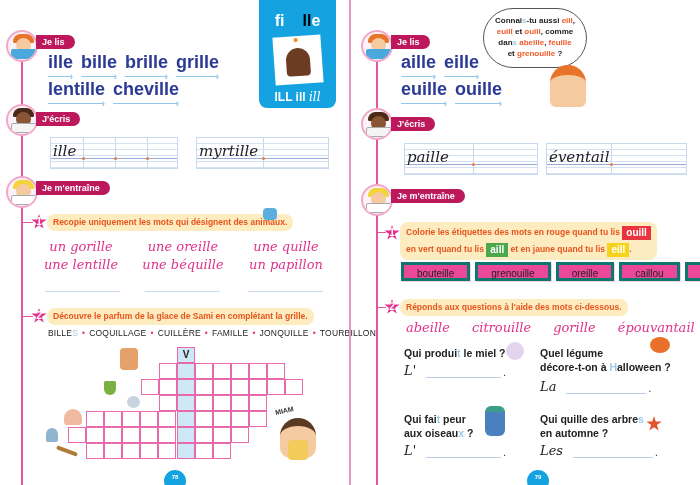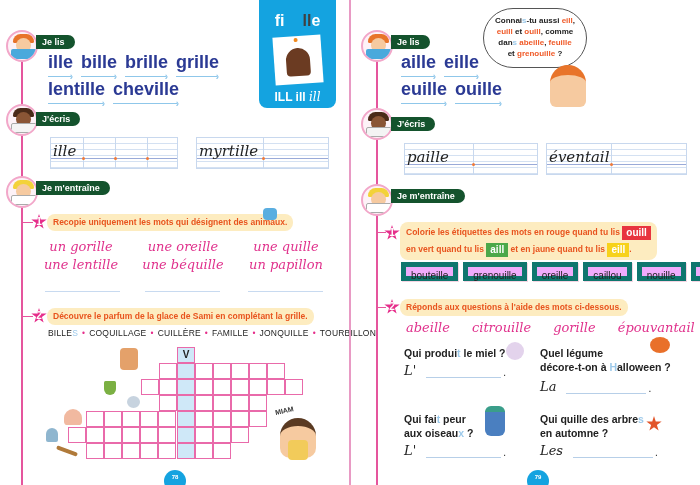--- a/index.html
+++ b/index.html
@@ -6,28 +6,28 @@
   body { width: 700px; height: 485px; background: #ffffff; font-family: "Liberation Sans", sans-serif; position: relative; overflow: hidden; }
   .page { position: absolute; top: 0; height: 485px; width: 350px; }
   .page.left { left: 0; }
   .page.right { left: 350px; }
   .spine { position: absolute; left: 349px; top: 0; width: 2px; height: 485px; background: #e89ac4; }
   .timeline { position: absolute; width: 2px; background: #e5559d; }
   .avatar { position: absolute; width: 32px; height: 32px; border-radius: 50%; background: #fdf2f7; border: 2px solid #f2a7c9; overflow: hidden; }
   .avatar .face { position: absolute; left: 8px; top: 6px; width: 15px; height: 15px; border-radius: 50%; background: #f6caa0; }
   .avatar .hair { position: absolute; left: 5px; top: 2px; width: 21px; height: 9px; border-radius: 10px 10px 2px 2px; }
   .avatar .book { position: absolute; left: 3px; top: 17px; width: 26px; height: 10px; background: #4aa9dc; border-radius: 2px; }
-  .section-tab { position: absolute; height: 14px; border-radius: 0 8px 8px 0; background: #14532d; color: #fff; font-weight: bold; font-size: 9px; line-height: 14px; padding: 0 10px 0 6px; }
+  .section-tab { position: absolute; height: 14px; border-radius: 0 8px 8px 0; background: #be185d; color: #fff; font-weight: bold; font-size: 9px; line-height: 14px; padding: 0 10px 0 6px; }
   .word-row { position: absolute; display: flex; gap: 8px; }
   .read-word { color: #2b3a94; font-weight: bold; font-size: 18px; position: relative; padding-bottom: 4px; }
   .read-word::after { content: ""; position: absolute; left: 0; right: 2px; bottom: 0; height: 1px; background: #8fc7ea; }
   .read-word::before { content: "›"; position: absolute; right: 0; bottom: -5px; color: #8fc7ea; font-size: 10px; }
   .card { position: absolute; top: 0; background: #14a3e0; border-radius: 0 0 8px 8px; text-align: center; color: #fff; }
   .card .title { font-weight: bold; font-size: 16px; margin-top: 12px; }
-  .card .title .hl { color: #404040; margin-left: 18px; }
+  .card .title .hl { color: #000000; margin-left: 18px; }
   .card .pic { margin: 6px auto 0; width: 48px; height: 48px; background: #fff; transform: rotate(-4deg); position: relative; }
   .card .pic .pin { position: absolute; left: 21px; top: 2px; width: 4px; height: 4px; border-radius: 50%; background: #f28a1e; }
   .card .pic .figure { position: absolute; left: 12px; top: 12px; width: 24px; height: 28px; border-radius: 12px 12px 4px 4px; }
   .card .forms { font-weight: bold; font-size: 12px; margin-top: 6px; }
   .card .forms .cursive { font-family: "DejaVu Serif", serif; font-style: italic; font-weight: normal; }
   .lines-box { position: absolute; height: 32px; border: 1px solid #c8d8ee; background: repeating-linear-gradient(to bottom, #ffffff 0, #ffffff 5px, #d4e1f2 5px, #d4e1f2 6px); }
   .lines-box .midline { position: absolute; left: 0; right: 0; top: 20px; height: 1px; background: #9aaad8; }
   .lines-box .vsep { position: absolute; top: 0; bottom: 0; width: 1px; background: #c8d8ee; }
   .lines-box .dot { position: absolute; top: 19px; width: 3px; height: 3px; border-radius: 50%; background: #f07a3a; }
   .lines-box .model { position: absolute; left: 2px; top: 4px; font-family: "DejaVu Serif", serif; font-style: italic; font-size: 15px; color: #222; }
@@ -42,21 +42,21 @@
   .wordlist .bullet { color: #e62e8b; margin: 0 4px; }
   .wordlist .silent { color: #9cc9ea; }
   .grid-cell { position: absolute; width: 18px; height: 16px; border: 1px solid #e96aaa; background: #fff; }
   .grid-cell.key { background: #cfe8f8; }
   .grid-cell .letter { display: block; text-align: center; font-size: 10px; font-weight: bold; line-height: 14px; color: #222; }
   .deco { position: absolute; border-radius: 50%; }
   .page-num { position: absolute; top: 470px; width: 22px; height: 22px; border-radius: 50%; background: #14a3e0; color: #fff; font-size: 6px; font-weight: bold; text-align: center; line-height: 14px; }
   .bubble { position: absolute; background: #fff; border: 1px solid #555; border-radius: 40px; text-align: center; font-size: 8px; font-weight: bold; color: #222; line-height: 11px; padding: 6px 8px; }
   .bubble .o { color: #f05a28; }
   .bubble .silent { color: #9cc9ea; }
-  .label-btn { height: 19px; border: 5px solid #0f766e; background: #f0abfc; font-size: 10px; color: #222; padding: 0 5px; line-height: 17px; box-shadow: 1px 1px 0 #f6d4e3; }
+  .label-btn { height: 19px; border: 3px solid #0f766e; background: #ec4899; font-size: 10px; color: #222; padding: 0 13px; line-height: 17px; box-shadow: 1px 1px 0 #f6d4e3; }
   .chip { display: inline-block; color: #fff; font-weight: bold; font-size: 10px; padding: 0 4px; line-height: 14px; vertical-align: middle; }
   .q-text { position: absolute; font-size: 10.5px; color: #222; line-height: 14px; font-weight: bold; }
   .q-text .silent { color: #9cc9ea; }
   .answer { position: absolute; display: flex; align-items: flex-end; }
   .answer .start { font-family: "DejaVu Serif", serif; font-style: italic; font-size: 13px; color: #222; }
   .answer .blank { height: 1px; background: #b7cfe8; margin-left: 10px; }
   .answer .dotend { font-size: 10px; margin-left: 2px; color: #222; }
 </style>
 </head>
 <body>

